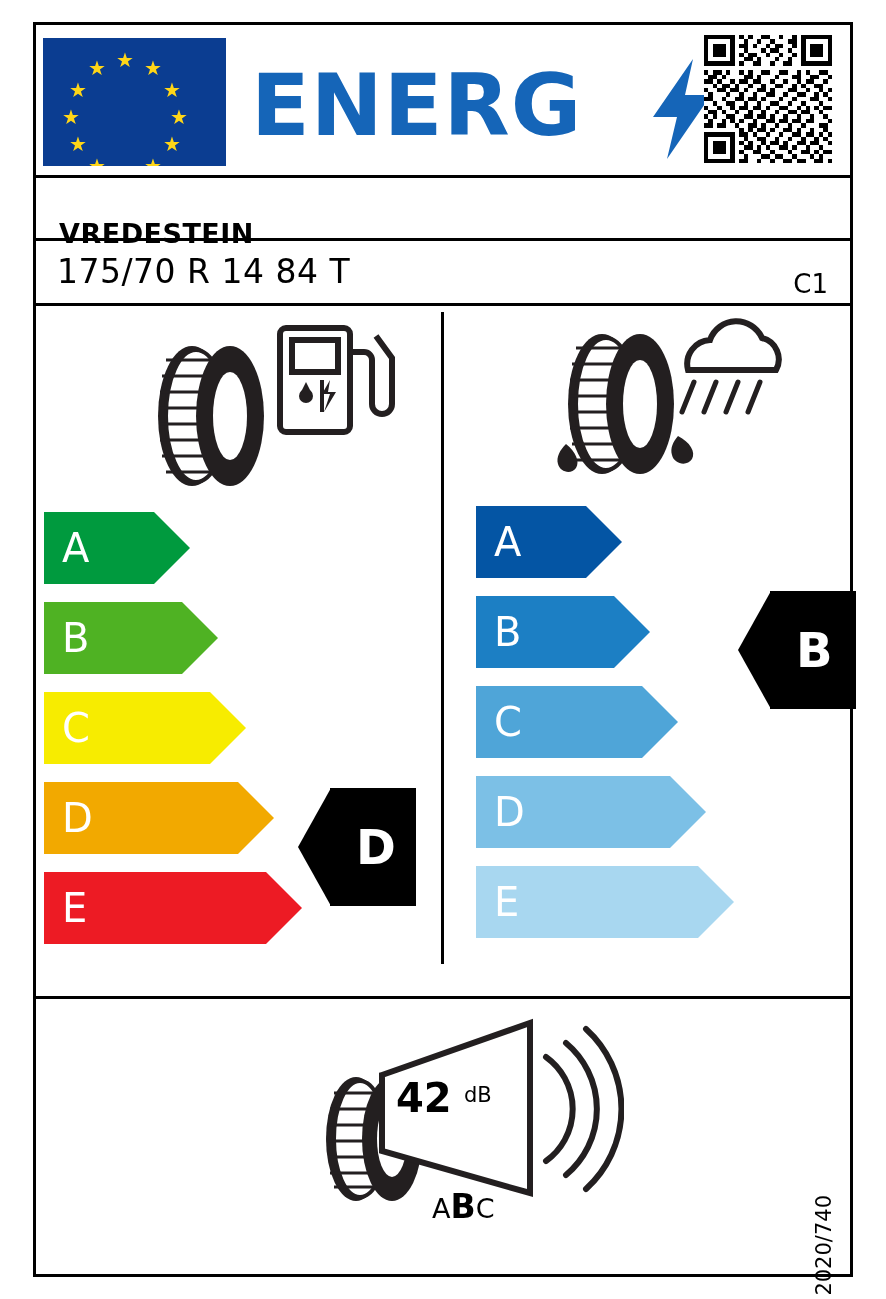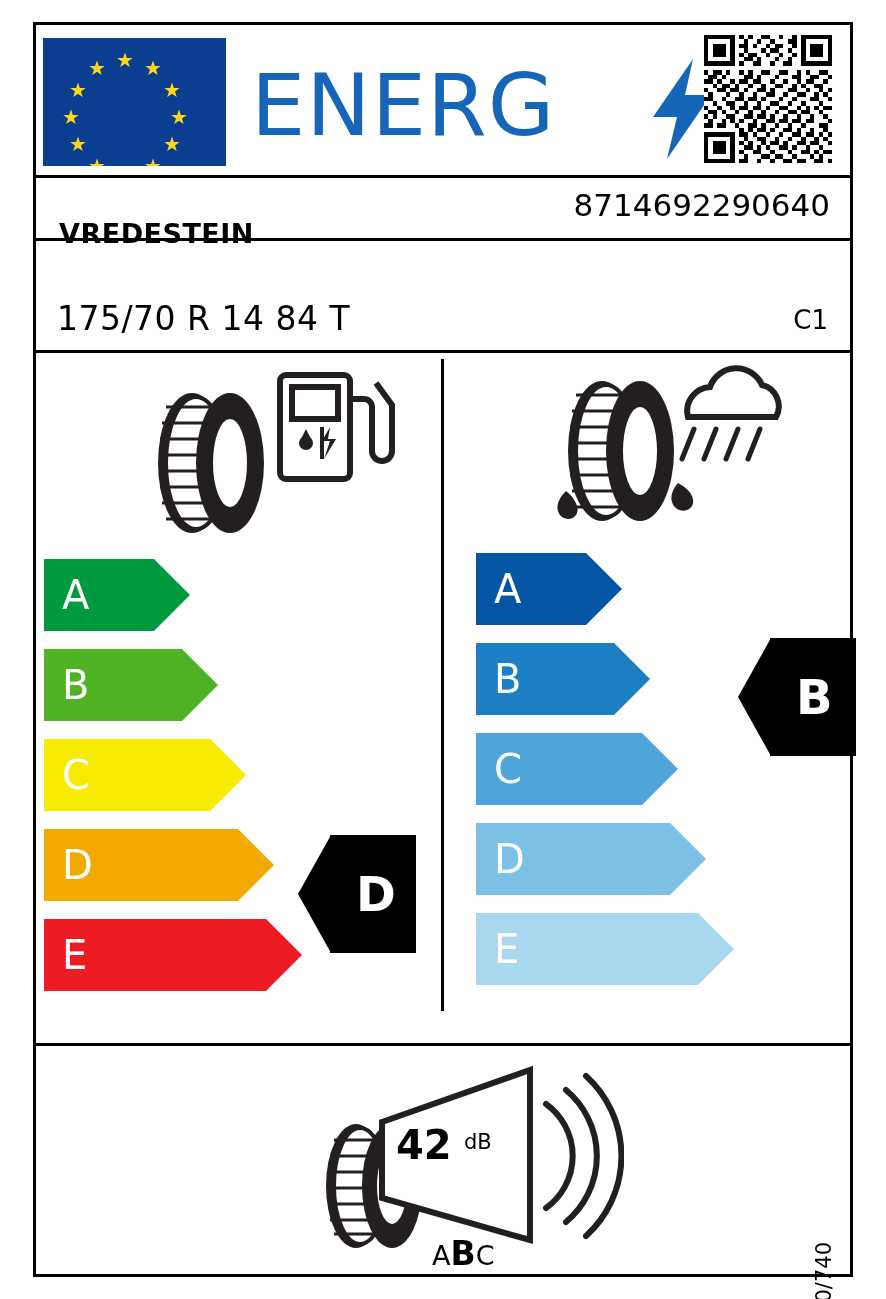--- a/index.html
+++ b/index.html
@@ -38,21 +38,21 @@
     color: #ffd617;
     font-size: 20px;
     line-height: 20px;
     width: 20px; height: 20px;
     text-align: center;
   }
   .energ-word {
     position: absolute;
     left: 215px; top: 30px;
     font-size: 86px;
-    font-weight: normal;
+    font-weight: bold;
     letter-spacing: 1px;
     color: #1565b8;
     font-family: "DejaVu Sans", sans-serif;
   }
   .bolt {
     position: absolute;
     left: 617px; top: 34px;
     width: 58px; height: 100px;
   }
   .qr {
@@ -78,31 +78,30 @@
   }
   .brand-code {
     position: absolute;
     right: 20px; top: 9px;
     font-size: 31px;
     letter-spacing: 0px;
   }
   .size-row {
     position: relative;
     height: 62px;
-    margin-top: 47px;
   }
   .tyre-size {
     position: absolute;
     left: 21px; top: 11px;
     font-size: 33px;
     letter-spacing: 0.5px;
   }
   .class-code {
     position: absolute;
-    right: 22px; top: 17px;
+    right: 22px; top: 28px;
     font-size: 26px;
   }
   
   .grades {
     position: relative;
     height: 690px;
   }
   .divider-v {
     position: absolute;
     left: 405px; top: 6px;
@@ -465,21 +464,20 @@
           <rect x="25" y="28" width="2" height="1"></rect>
           <rect x="28" y="28" width="1" height="1"></rect>
       </g>
     </svg>
   </div>
 
   <div class="rule"></div>
 
   <div class="brand-row">
     <div class="brand-name">VREDESTEIN</div>
-    <div class="brand-code">8714692290640</div>
   </div>
 
   <div class="rule"></div>
 
   <div class="size-row">
     <div class="tyre-size">175/70 R 14 84 T</div>
     <div class="class-code">C1</div>
   </div>
 
   <div class="rule"></div>

